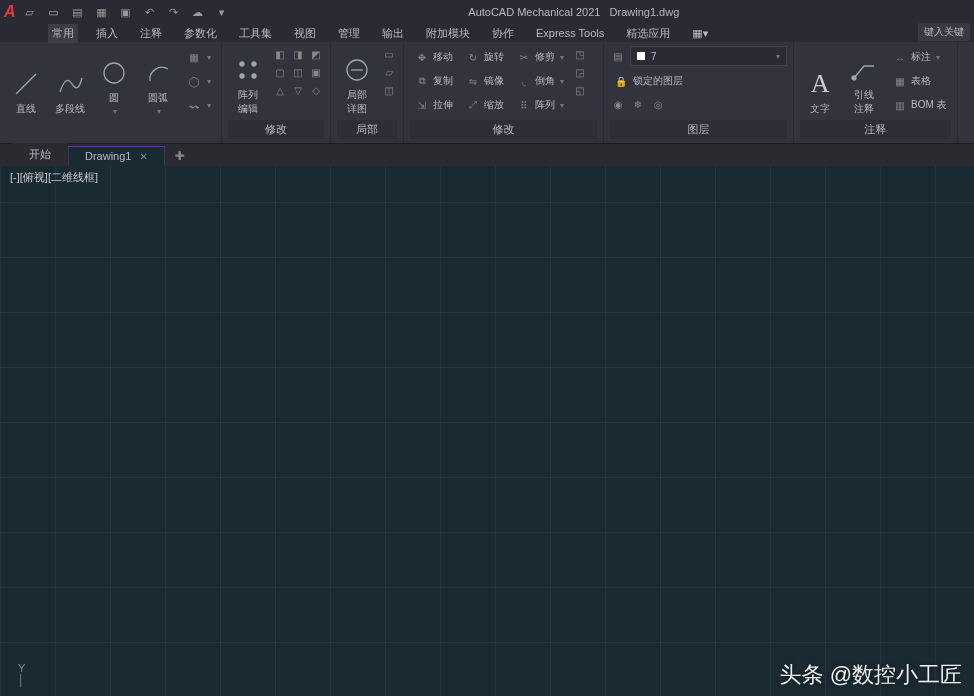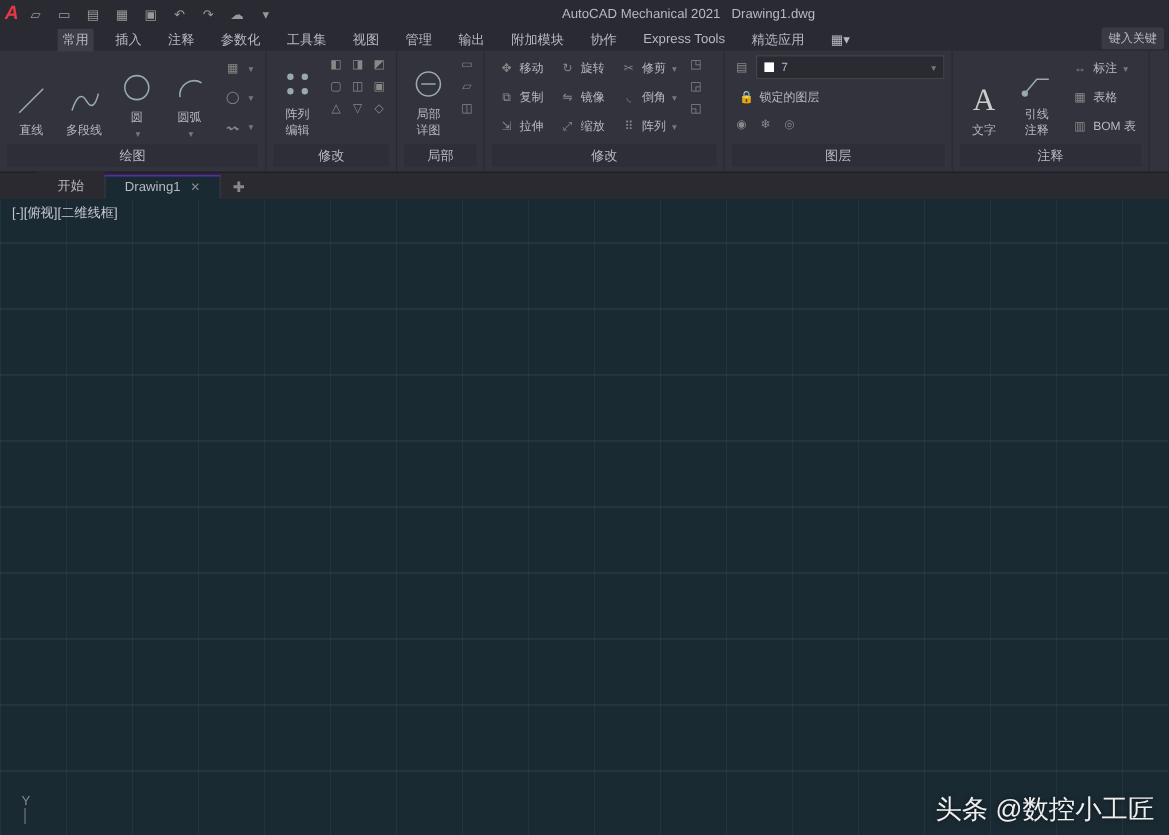--- a/index.html
+++ b/index.html
@@ -16,21 +16,21 @@
 .ribbon { background: #33333d; display: flex; border-bottom: 1px solid #1a1a22; }
 .panel { border-right: 1px solid #2a2a33; padding: 4px 6px; display: flex; flex-direction: column; }
 .panel-body { flex: 1; display: flex; gap: 4px; padding-bottom: 2px; }
 .panel-title { text-align: center; color: #b8b8c0; font-size: 11px; padding: 2px 0; background: #2e2e38; margin-top: 2px; }
 .btn-large { display: flex; flex-direction: column; align-items: center; justify-content: flex-end; width: 40px; height: 70px; color: #b8b8c0; font-size: 10px; cursor: pointer; gap: 2px; }
 .btn-large .icon { width: 32px; height: 32px; display: flex; align-items: center; justify-content: center; color: #888; }
 .btn-col { display: flex; flex-direction: column; gap: 2px; }
 .btn-small { display: flex; align-items: center; gap: 3px; height: 22px; padding: 0 4px; color: #b8b8c0; font-size: 10px; cursor: pointer; white-space: nowrap; }
 .btn-icon { width: 16px; height: 16px; display: inline-flex; align-items: center; justify-content: center; color: #888; font-size: 10px; }
 .drop { font-size: 8px; margin-left: 2px; color: #777; }
-.tabbar { height: 22px; background: #2a2a30; display: flex; align-items: flex-end; padding-left: 31px; gap: 0; }
+.tabbar { height: 22px; background: #2a2a30; display: flex; align-items: flex-end; padding-left: 12px; gap: 0; }
 .doc-tab { padding: 3px 16px; color: #b8b8c0; font-size: 11px; background: #2a2a30; cursor: pointer; border: 1px solid transparent; display: flex; align-items: center; gap: 8px; }
 .doc-tab.active { background: #1a2a33; border-top: 1px solid #6d28d9; border-left: 1px solid #3a3a44; border-right: 1px solid #3a3a44; }
 .tab-close { font-size: 10px; color: #888; }
 .tab-plus { padding: 3px 10px; color: #888; font-size: 12px; cursor: pointer; }
 .canvas { position: relative; height: 532px; background: #1a2a33; overflow: hidden; }
 .grid { position: absolute; inset: 0; background-image: repeating-linear-gradient(0deg, rgba(90,110,120,0.15) 0, rgba(90,110,120,0.15) 1px, transparent 1px, transparent 55px), repeating-linear-gradient(90deg, rgba(90,110,120,0.15) 0, rgba(90,110,120,0.15) 1px, transparent 1px, transparent 55px); }
 .corner-text { position: absolute; top: 4px; left: 10px; color: #c8c8d0; font-size: 11px; }
 .ucs { position: absolute; bottom: 12px; left: 18px; color: #888; font-size: 11px; }
 .watermark { position: absolute; bottom: 8px; right: 12px; color: #eee; font-size: 22px; font-weight: 500; text-shadow: 0 0 4px rgba(0,0,0,0.6); }
 svg { stroke: #9aa; fill: none; stroke-width: 1.3; }
@@ -120,21 +120,20 @@
         <span class="btn-small">
             <span class="btn-icon">◯</span>
             <span class="drop">▾</span>
           </span>
         <span class="btn-small">
             <span class="btn-icon">〰</span>
             <span class="drop">▾</span>
           </span>
       </div>
     </div>
-    <div class="panel-title">绘图</div>
   </div>
 
   <div class="panel">
     <div class="panel-body">
       <div class="btn-large">
         <span class="icon">
             <svg width="28" height="28">
               <circle cx="8" cy="8" r="2" fill="#9aa"></circle>
               <circle cx="20" cy="8" r="2" fill="#9aa"></circle>
               <circle cx="8" cy="20" r="2" fill="#9aa"></circle>

